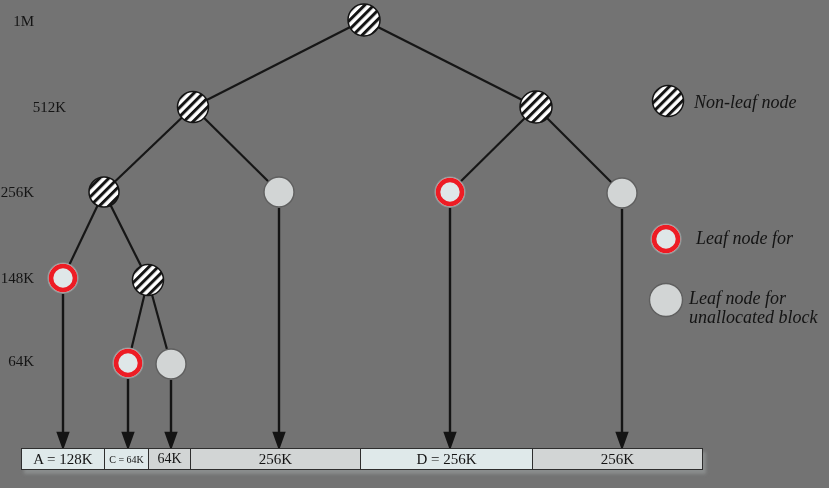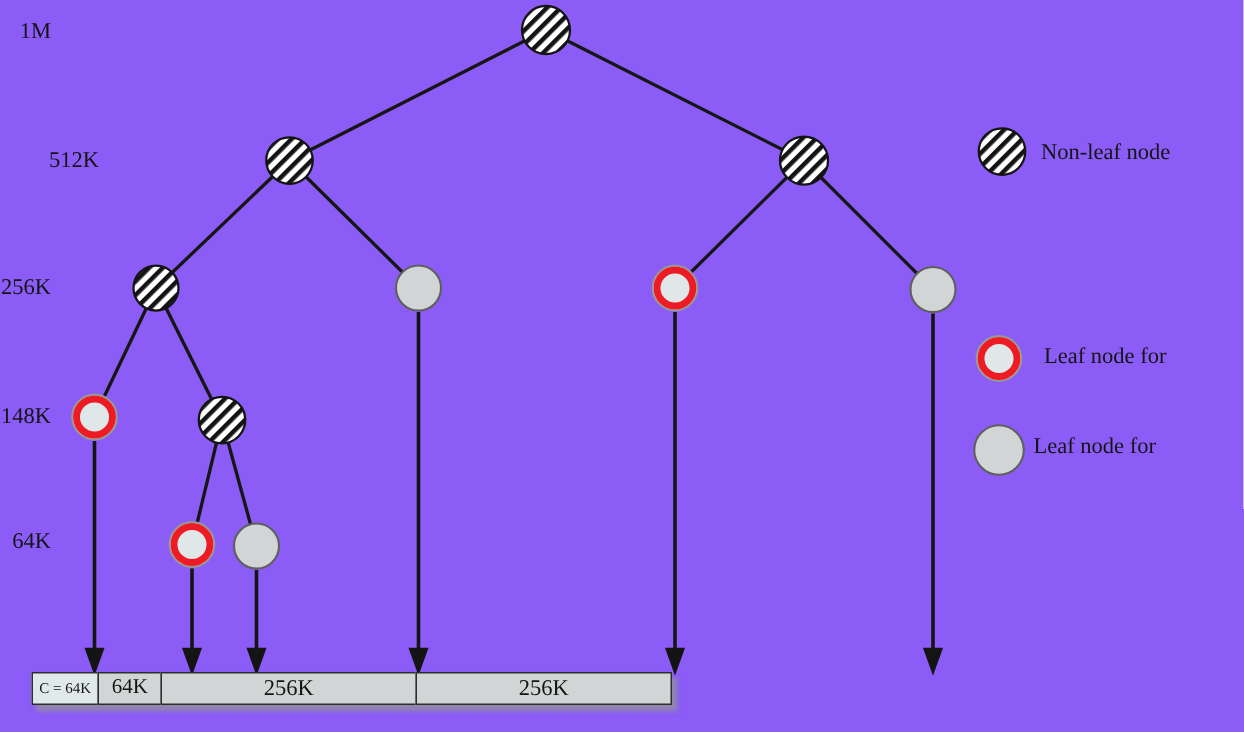--- a/index.html
+++ b/index.html
@@ -1,30 +1,30 @@
 <!DOCTYPE html>
 <html><head>
 <meta charset="utf-8">
 <style>
   html,body{margin:0;padding:0;background:#ffffff;}
   .canvas{
     position:relative;
     width:829px;height:488px;
-    background:#8b5cf6;
+    background:#737373;
     font-family:"Liberation Serif","DejaVu Serif",serif;
     color:#141414;
     overflow:hidden;
   }
   .canvas svg{position:absolute;left:0;top:0;}
   .axis-label{
     position:absolute;left:0;width:34px;text-align:right;
     font-size:15px;line-height:16px;white-space:nowrap;
   }
   .legend-text{
-    position:absolute;font-size:15px;line-height:18.5px;white-space:nowrap;
+    position:absolute;font-size:18px;line-height:18.5px;white-space:nowrap;font-style:italic;
   }
   .membar{
     position:absolute;left:21px;top:448px;height:22px;display:flex;
     box-shadow:3px 4px 3px rgba(145,150,150,0.75);
   }
   .seg{
     box-sizing:border-box;height:22px;
     border:1px solid #2e2e2e;
     display:flex;align-items:center;justify-content:center;
     font-size:15px;white-space:nowrap;overflow:hidden;
@@ -112,22 +112,25 @@
   <div class="axis-label" style="top:184px;">256K</div>
   <div class="axis-label" style="top:270px;">148K</div>
   <div class="axis-label" style="top:353px;">64K</div>
 
   <div class="legend-text" style="left:694px;top:93px;">Non-leaf node</div>
   <div class="legend-text" style="left:696px;top:229px;">
     <div>Leaf node for</div>
   </div>
   <div class="legend-text" style="left:689px;top:289px;">
     <div>Leaf node for</div>
+    <div>unallocated block</div>
   </div>
 
   <div class="membar">
+    <div class="seg alloc" style="width:84px;">A = 128K</div>
     <div class="seg alloc sz-small" style="width:45px;">C = 64K</div>
     <div class="seg free sz-mid" style="width:43px;">64K</div>
     <div class="seg free" style="width:171px;">256K</div>
+    <div class="seg alloc" style="width:173px;">D = 256K</div>
     <div class="seg free" style="width:171px;">256K</div>
   </div>
 
 </div>
 
 </body></html>

